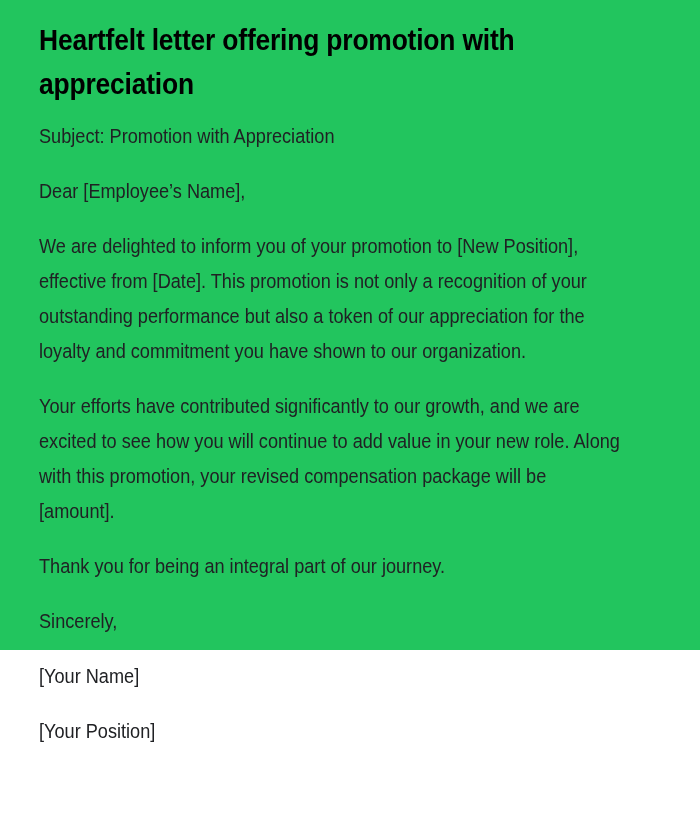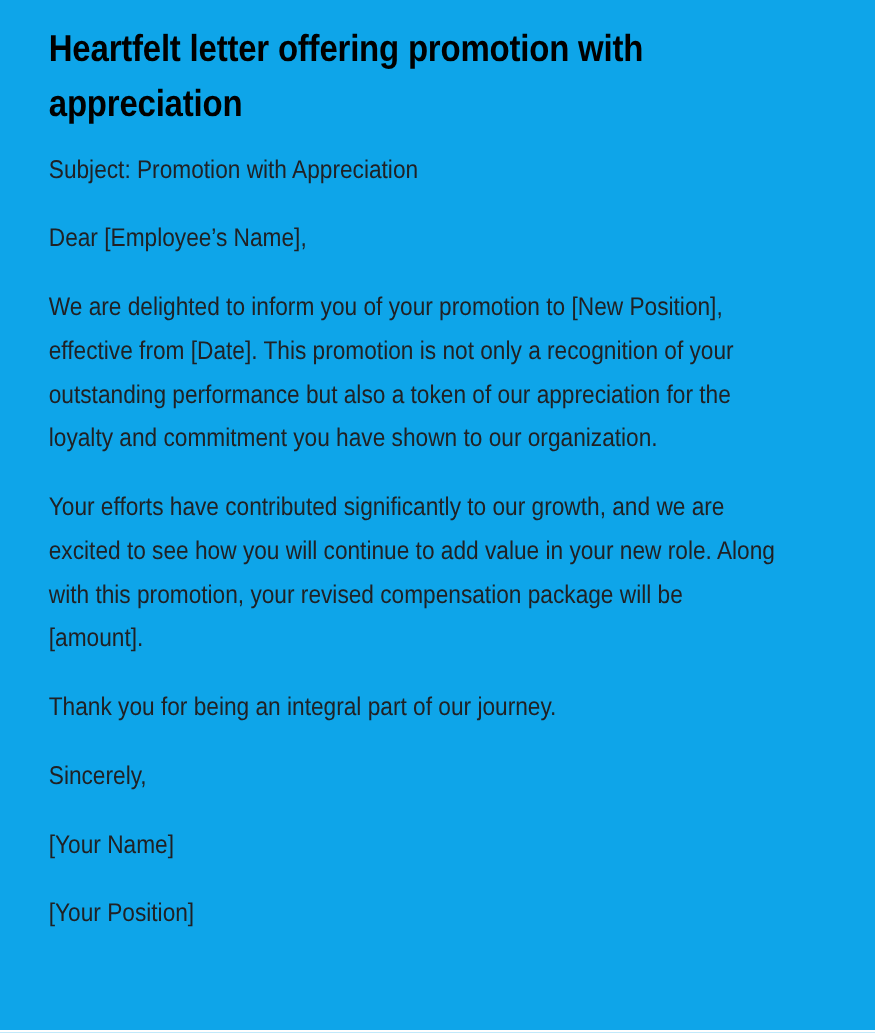--- a/index.html
+++ b/index.html
@@ -11,22 +11,22 @@
   body {
     width: 700px;
     height: 826px;
     overflow: hidden;
     font-family: "Liberation Sans", sans-serif;
     -webkit-font-smoothing: antialiased;
   }
 
   .page {
     width: 700px;
-    height: 824px;
-    background: #0ea5e9;
+    height: 650px;
+    background: #22c55e;
     box-sizing: border-box;
     padding: 18px 40px 0 39px;
     position: relative;
   }
 
   .article-title {
     margin: 0;
     padding: 0;
     color: #000000;
     font-family: "Liberation Sans", sans-serif;

